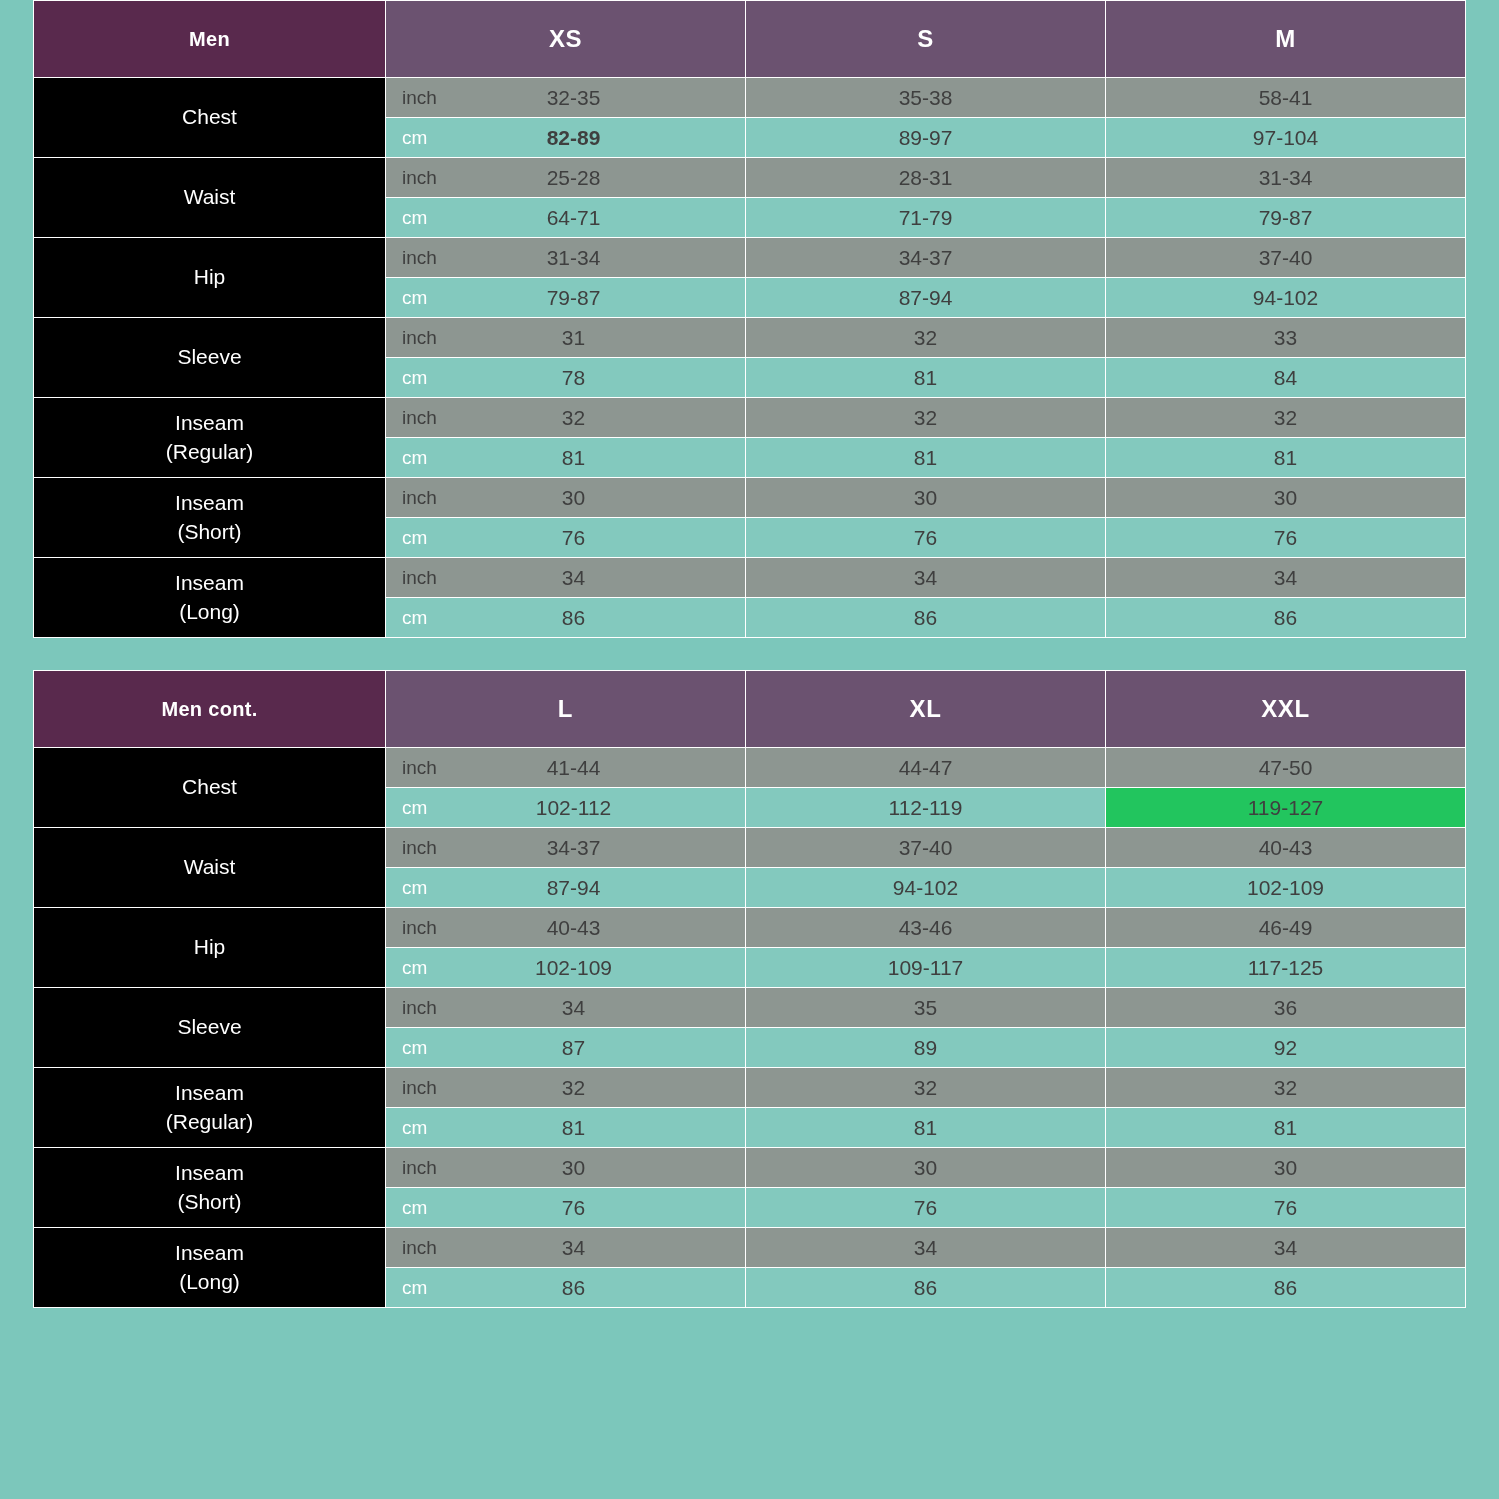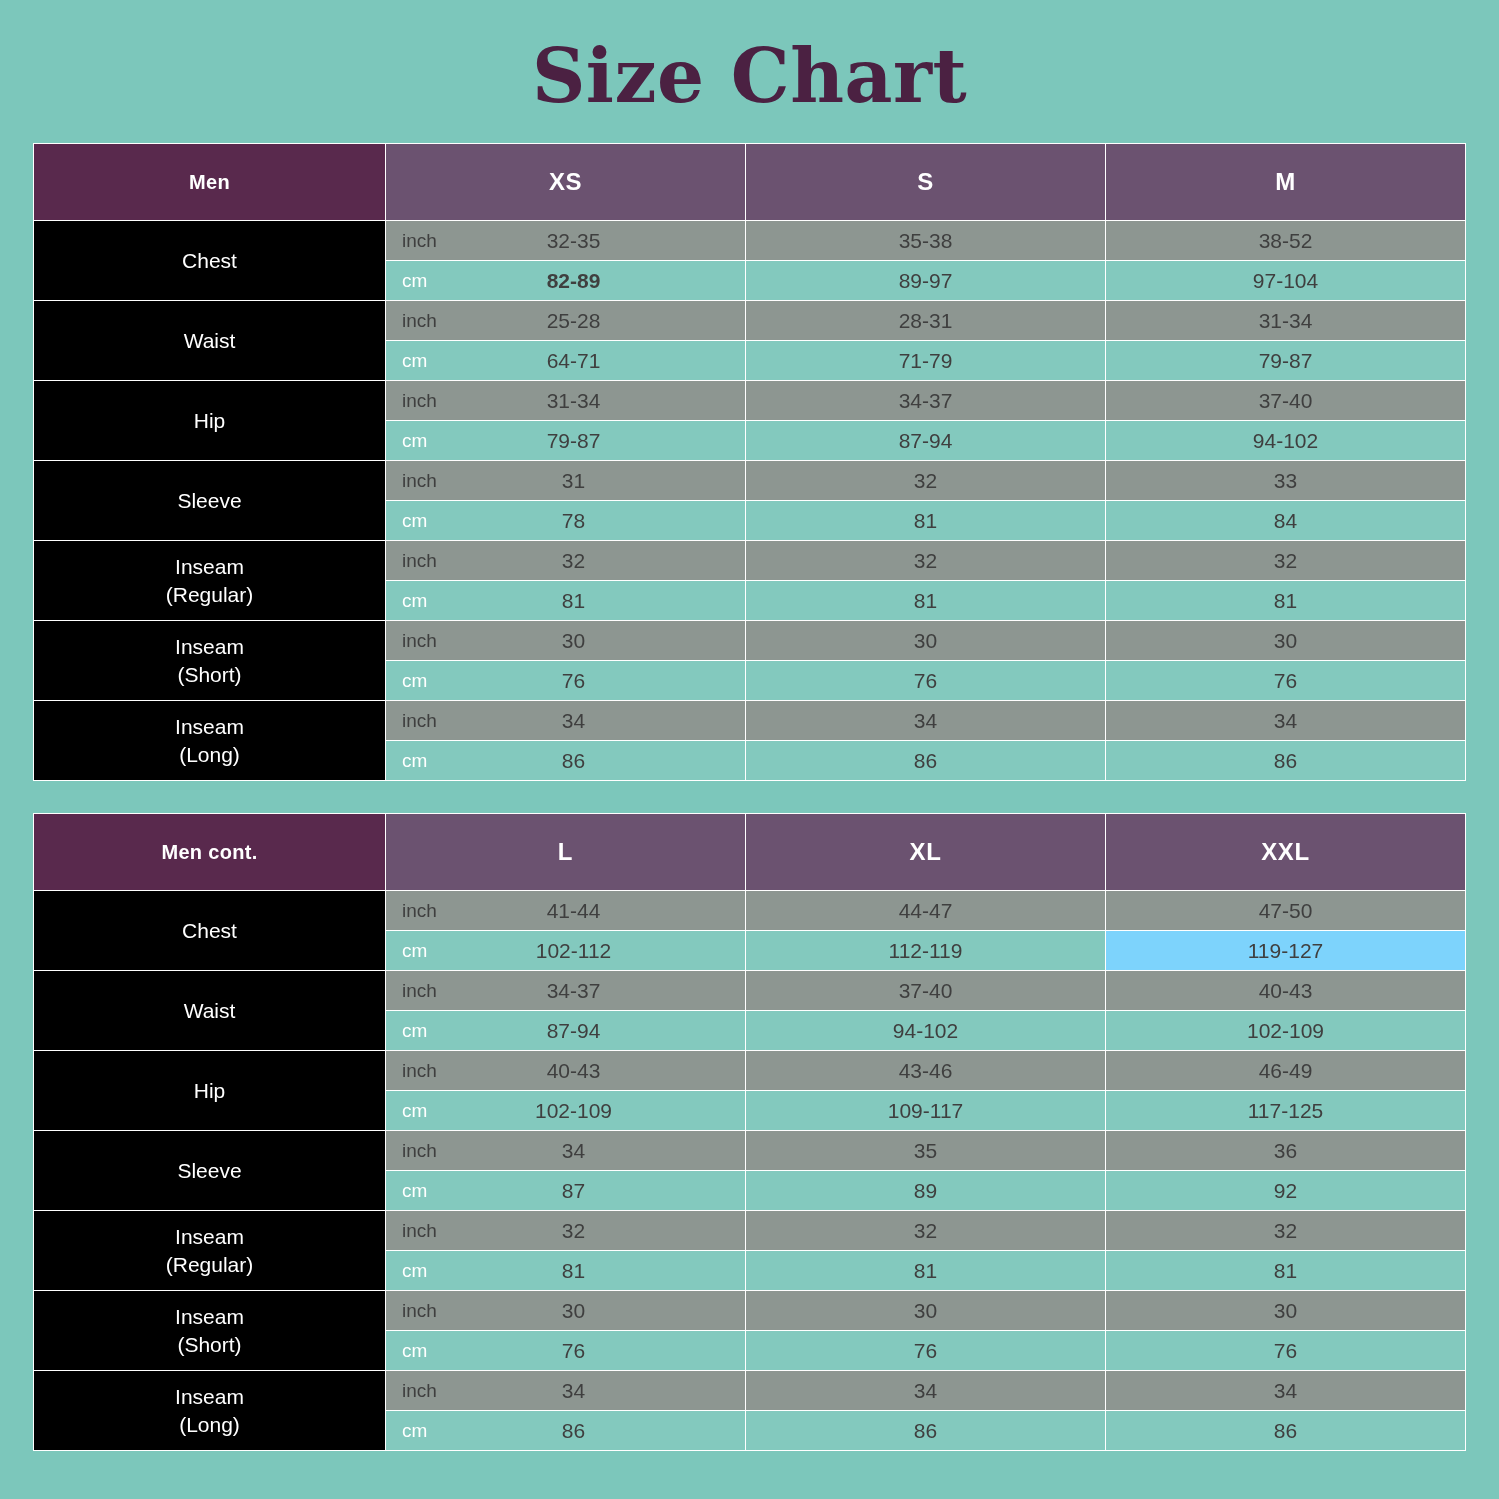--- a/index.html
+++ b/index.html
@@ -91,21 +91,20 @@
   td.data-cell {
     height: 39px;
   }
   col.c-label { width: 352px; }
   col.c-size  { width: 360px; }
 </style>
 </head>
 <body>
 
 <div class="page">
-  <div class="title">Size Chart</div>
   <div id="tables-container">
       <div class="table-wrap">
         <table class="size-table">
           <colgroup>
             <col class="c-label">
             <col class="c-size">
             <col class="c-size">
             <col class="c-size">
           </colgroup>
           <thead>
@@ -125,21 +124,21 @@
                   <span class="val" style="flex: 1 1 0%; text-align: center; padding-right: 70px;">32-35</span>
                 </div>
               </td>
               <td class="data-cell" style="position: relative; padding: 0px; background: rgb(141, 150, 145);">
                 <div style="display: flex; align-items: center; height: 39px;">
                   <span class="val" style="flex: 1 1 0%; text-align: center;">35-38</span>
                 </div>
               </td>
               <td class="data-cell" style="position: relative; padding: 0px; background: rgb(141, 150, 145);">
                 <div style="display: flex; align-items: center; height: 39px;">
-                  <span class="val" style="flex: 1 1 0%; text-align: center;">38-52</span>
+                  <span class="val" style="flex: 1 1 0%; text-align: center;">58-41</span>
                 </div>
               </td>
             </tr>
             <tr class="cm-row">
               <td class="data-cell" style="position: relative; padding: 0px; background: rgb(131, 201, 190);">
                 <div style="display: flex; align-items: center; height: 39px;">
                   <span class="unit" style="flex: 0 0 70px; color: rgb(255, 255, 255);">cm</span>
                   <span class="val" style="flex: 1 1 0%; text-align: center; padding-right: 70px; font-weight: bold;">82-89</span>
                 </div>
               </td>
@@ -420,21 +419,21 @@
                 <div style="display: flex; align-items: center; height: 39px;">
                   <span class="unit" style="flex: 0 0 70px; color: rgb(255, 255, 255);">cm</span>
                   <span class="val" style="flex: 1 1 0%; text-align: center; padding-right: 70px;">102-112</span>
                 </div>
               </td>
               <td class="data-cell" style="position: relative; padding: 0px; background: rgb(131, 201, 190);">
                 <div style="display: flex; align-items: center; height: 39px;">
                   <span class="val" style="flex: 1 1 0%; text-align: center;">112-119</span>
                 </div>
               </td>
-              <td class="data-cell" style="position: relative; padding: 0px; background: #7dd3fc;">
+              <td class="data-cell" style="position: relative; padding: 0px; background: #22c55e;">
                 <div style="display: flex; align-items: center; height: 39px;">
                   <span class="val" style="flex: 1 1 0%; text-align: center;">119-127</span>
                 </div>
               </td>
             </tr>
             <tr class="inch-row">
               <td class="row-label" rowspan="2">Waist</td>
               <td class="data-cell" style="position: relative; padding: 0px; background: rgb(141, 150, 145);">
                 <div style="display: flex; align-items: center; height: 39px;">
                   <span class="unit" style="flex: 0 0 70px; color: rgb(63, 63, 63);">inch</span>

